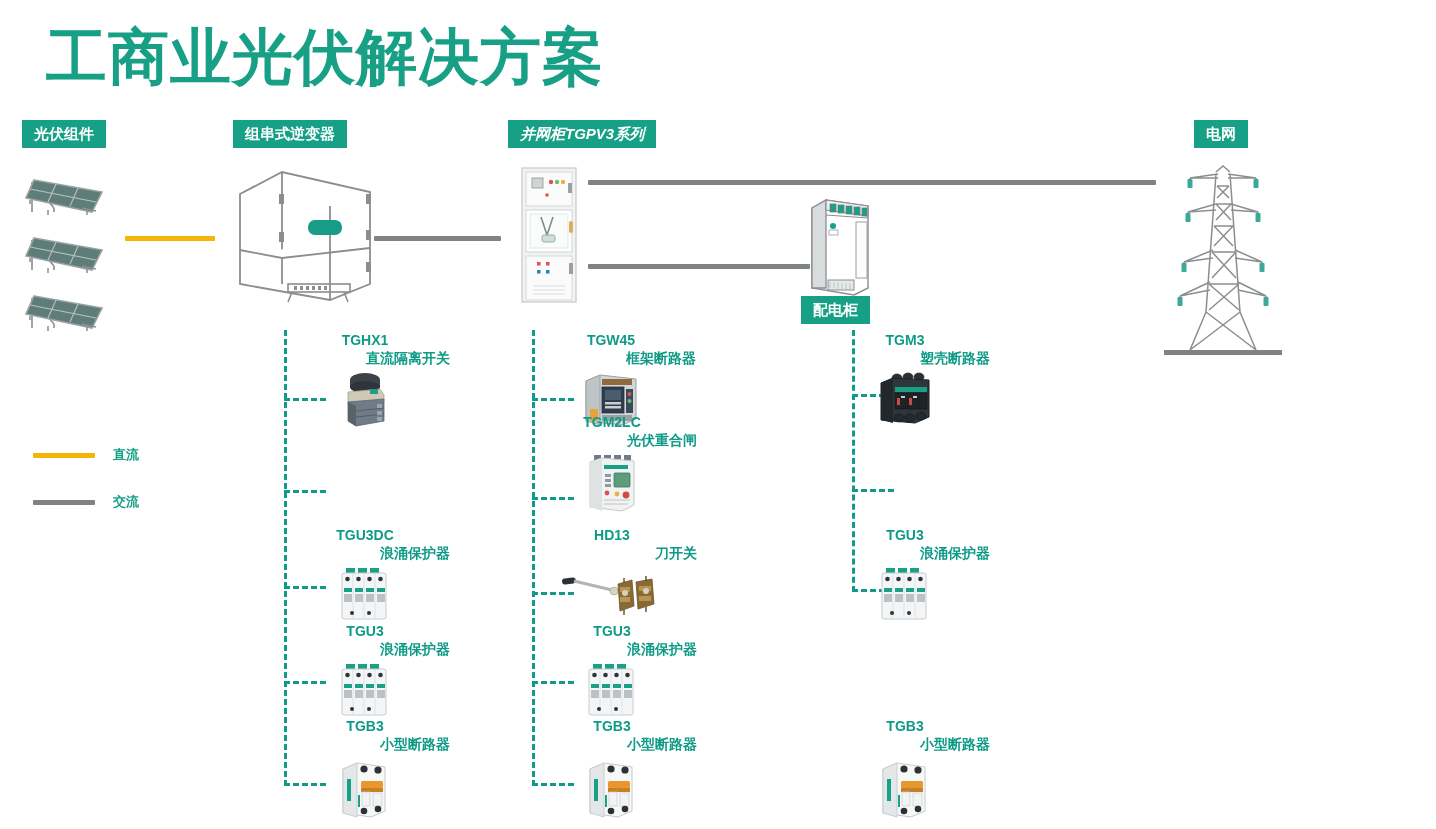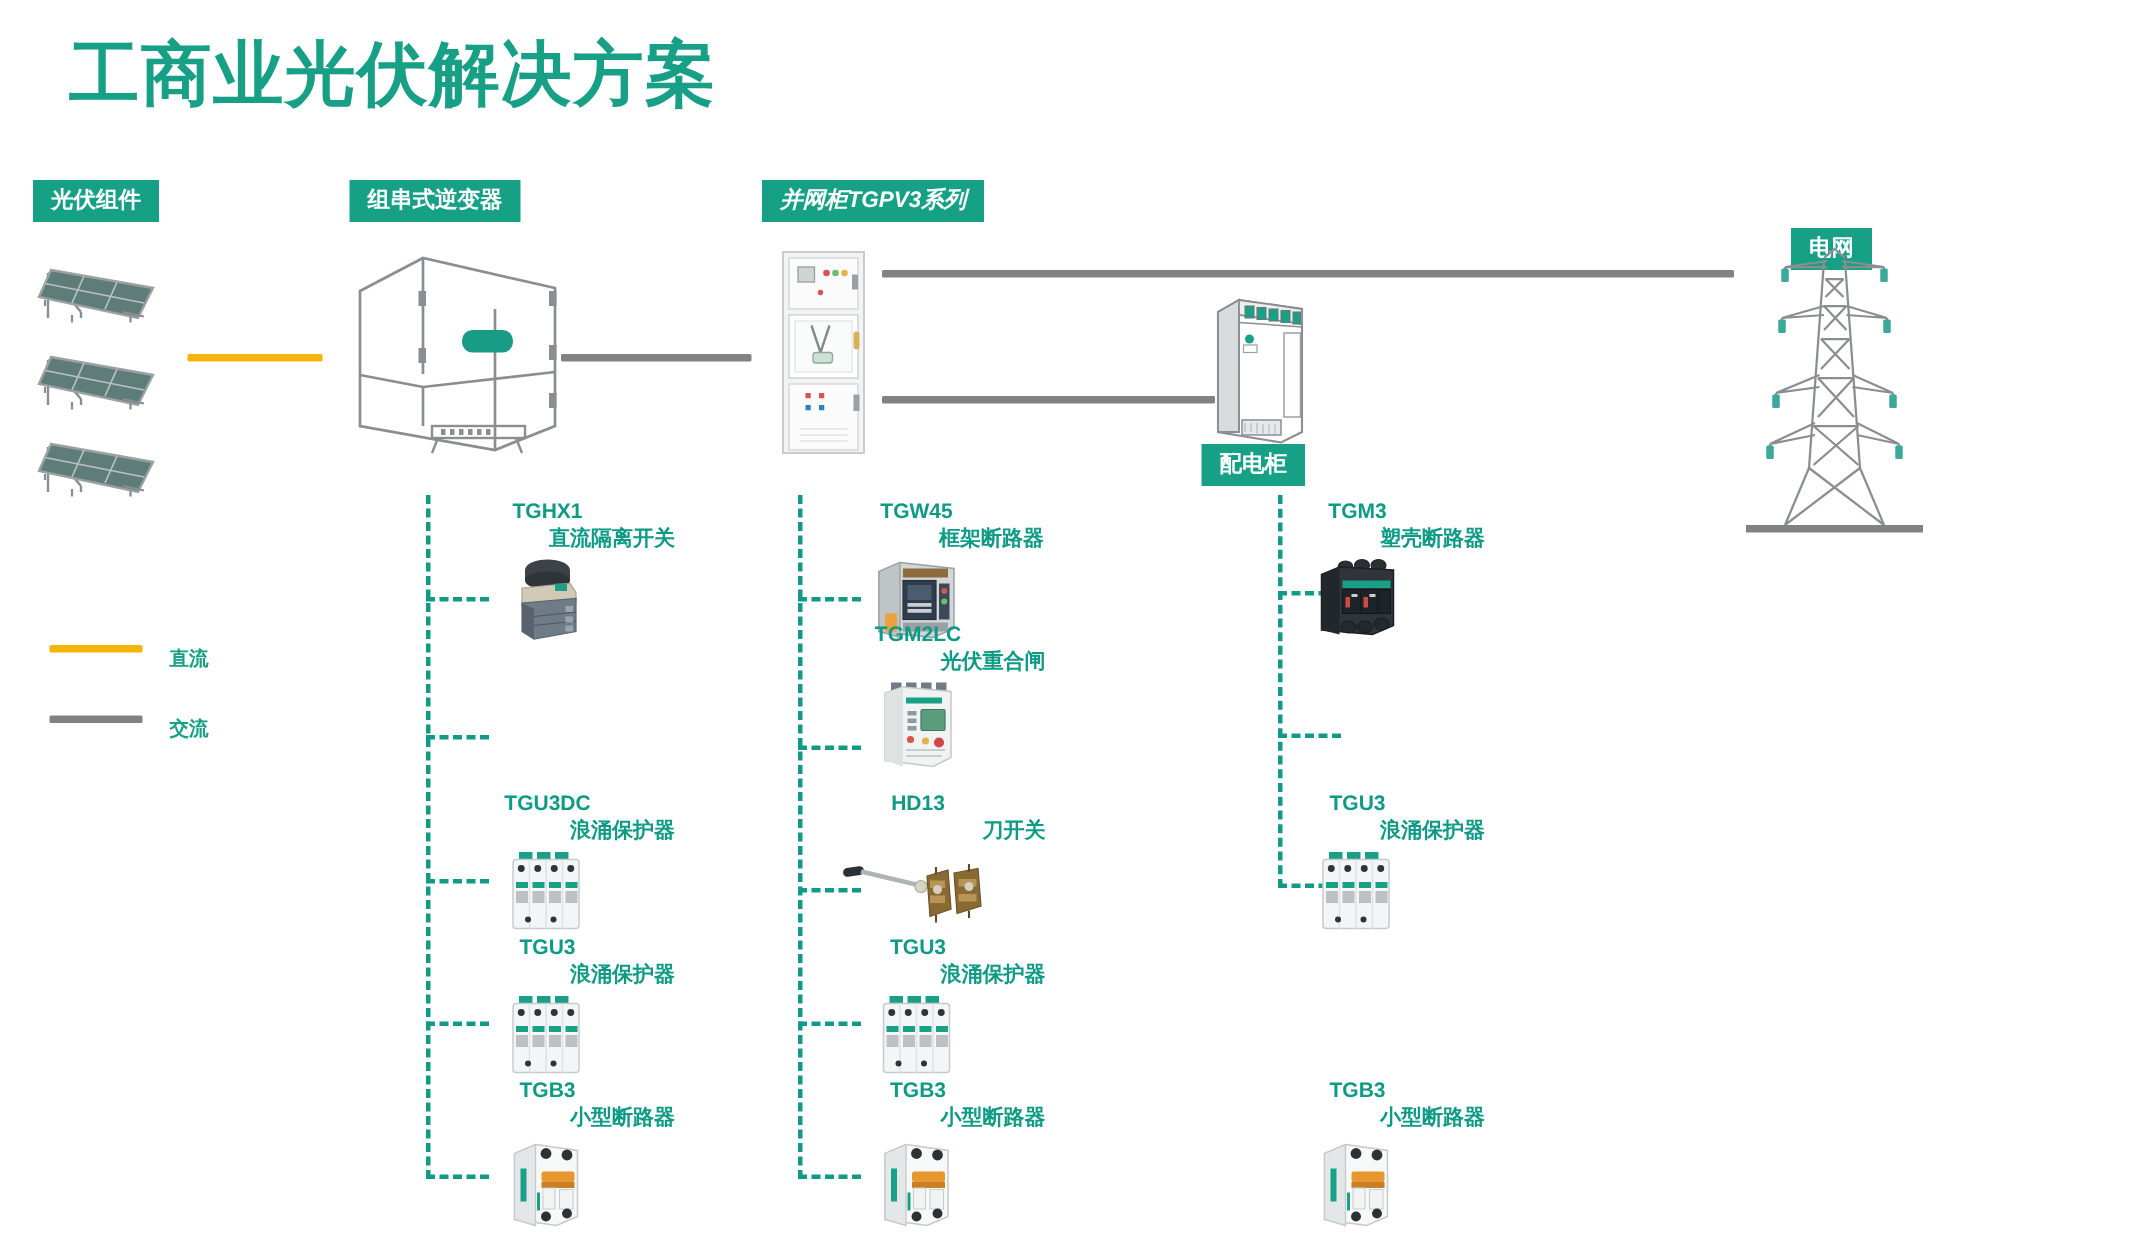--- a/index.html
+++ b/index.html
@@ -10,40 +10,40 @@
     font-family:"Liberation Sans","DejaVu Sans",sans-serif;
     overflow:hidden;
     position:relative;
   }
   .stage{position:absolute;left:0;top:0;width:1436px;height:829px;}
   .abs{position:absolute;}
 
   
   #page-title{
     left:46px;top:22px;
-    font-size:47px;font-weight:bold;
+    font-size:61px;font-weight:bold;
     color:#17a085;
     letter-spacing:1px;
     line-height:1.15;
     white-space:nowrap;
   }
 
   
   .badge{
     background:#16a085;
     color:#ffffff;
     font-size:15px;font-weight:bold;
     padding:6px 12px 7px 12px;
     line-height:1;
     white-space:nowrap;
     display:inline-block;
   }
 
   
-  .legend-row{display:flex;align-items:flex-start;}
+  .legend-row{display:flex;align-items:center;margin-top:16px;}
   .legend-line{width:62px;height:5px;margin-right:18px;border-radius:1px;}
   .legend-label{font-size:13px;font-weight:bold;color:#16a085;white-space:nowrap;}
 
   
   .flowline{height:5px;border-radius:1px;}
 
   
   .col-rail{
     position:absolute;
     border-left:3px dashed #119a86;
@@ -85,21 +85,21 @@
 
   <div class="abs" style="left:22px;top:120px;">
     <span class="badge">光伏组件</span>
   </div>
   <div class="abs" style="left:233px;top:120px;">
     <span class="badge">组串式逆变器</span>
   </div>
   <div class="abs" style="left:508px;top:120px;font-style:italic;">
     <span class="badge">并网柜TGPV3系列</span>
   </div>
-  <div class="abs" style="left:1194px;top:120px;margin-top:32px;">
+  <div class="abs" style="left:1194px;top:120px;">
     <span class="badge">电网</span>
   </div>
   <div class="abs" style="left:801px;top:296px;">
     <span class="badge">配电柜</span>
   </div>
 
   <div class="abs" style="left:33px;top:430px;">
     <div class="legend-row">
       <div class="legend-line" style="background:#f5b508;"></div>
       <div class="legend-label">直流</div>

